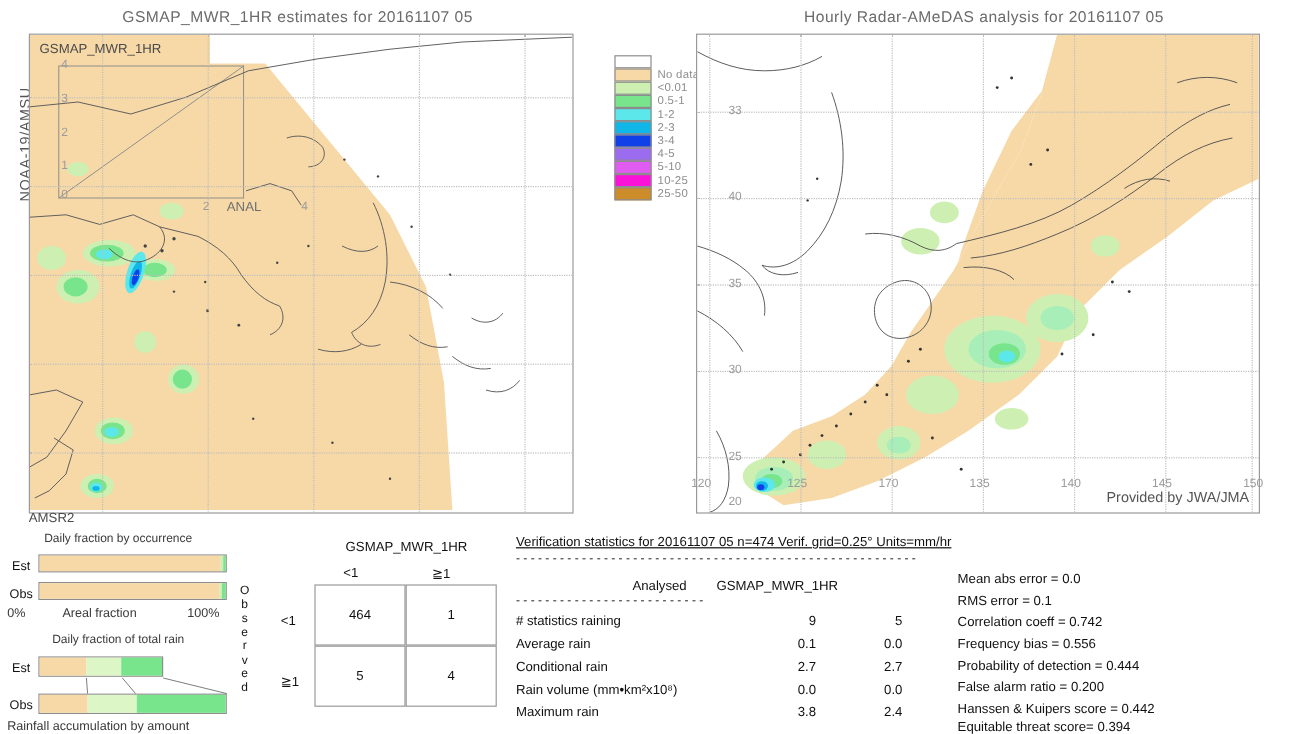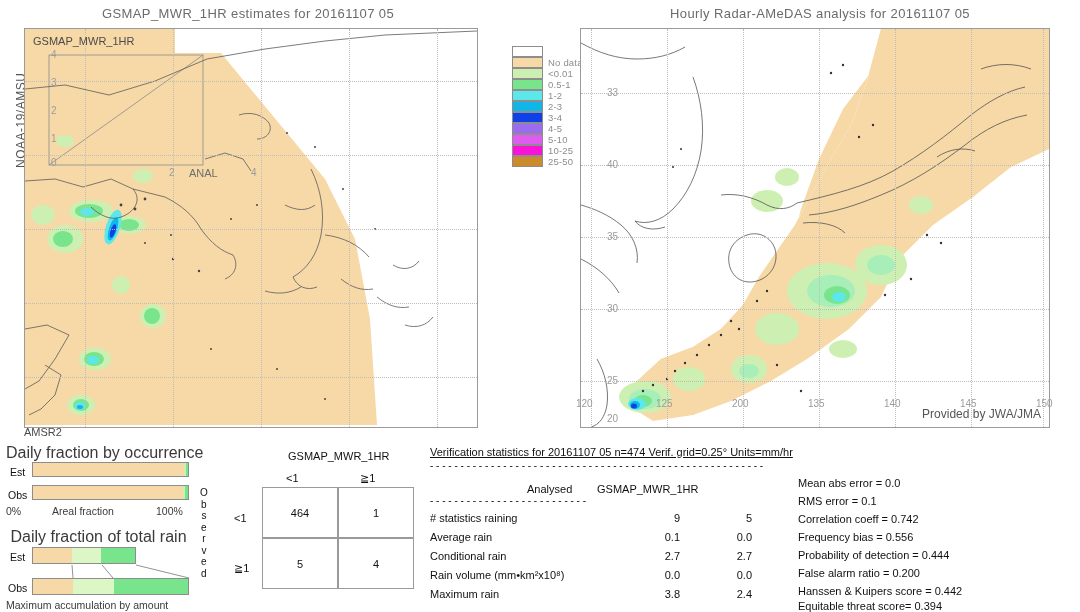--- a/index.html
+++ b/index.html
@@ -37,21 +37,21 @@
 
   svg.overlay{position:absolute;left:0;top:0;}
 
   
   .cbar{position:absolute;}
   .cbar-row{display:flex;align-items:center;height:11px;padding-left:14px;}
   .cbar-sw{width:31px;height:11px;border:1px solid #8d8d8d;box-sizing:border-box;}
   .cbar-tx{font-size:9.5px;color:#8d8d8d;margin-left:5px;white-space:nowrap;letter-spacing:.2px;}
 
   
-  .bc-title{font-size:16px;color:#3a3a3a;white-space:nowrap;text-align:center;}
+  .bc-title{font-size:10px;color:#3a3a3a;white-space:nowrap;text-align:center;}
   .bc-axlab{font-size:10.5px;color:#3a3a3a;white-space:nowrap;}
   .bar-row-lab{font-size:10.5px;color:#111;white-space:nowrap;}
   .bar-box{position:absolute;border:1px solid #8d8d8d;box-sizing:border-box;display:flex;}
   .seg{height:100%;}
 
   
   .ct-head{font-size:11px;color:#111;white-space:nowrap;}
   .ct-cell{
     position:absolute;border:1px solid #9a9a9a;box-sizing:border-box;
     display:flex;align-items:center;justify-content:center;
@@ -344,21 +344,21 @@
     <div class="tick-lab" style="left:26px;top:274px;text-align:right;">30</div>
     <div class="tick-lab" style="left:26px;top:346px;">25</div>
     <div class="tick-lab" style="left:26px;top:384px;">20</div>
 
     <div class="map-note" style="right:8px;bottom:6px;font-size:12px;color:#555;">Provided by JWA/JMA</div>
   </div>
 </div>
 
 <div class="abs tick-lab" style="left:576px;top:398px;">120</div>
 <div class="abs tick-lab" style="left:656px;top:398px;">125</div>
-<div class="abs tick-lab" style="left:732px;top:398px;">200</div>
+<div class="abs tick-lab" style="left:732px;top:398px;">170</div>
 <div class="abs tick-lab" style="left:808px;top:398px;">135</div>
 <div class="abs tick-lab" style="left:884px;top:398px;">140</div>
 <div class="abs tick-lab" style="left:960px;top:398px;">145</div>
 <div class="abs tick-lab" style="left:1036px;top:398px;">150</div>
 
 <div class="abs bc-title" style="left:6px;top:444px;width:185px;">Daily fraction by occurrence</div>
 
 <div class="abs bar-row-lab" style="left:10px;top:466px;">Est</div>
 <div class="bar-box" style="left:32px;top:462px;width:157px;height:15px;">
   <div class="seg" style="width:97.5%;background:#f7d9a8;"></div>
@@ -394,21 +394,21 @@
 </div>
 
 <svg class="abs" width="190" height="36" style="left:0;top:562px;pointer-events:none;">
   <g stroke="#777" stroke-width="0.8" fill="none">
     <line x1="72" y1="3" x2="73" y2="16"></line>
     <line x1="102" y1="3" x2="113" y2="16"></line>
     <line x1="136" y1="3" x2="189" y2="16"></line>
   </g>
 </svg>
 
-<div class="abs bc-axlab" style="left:6px;top:599px;">Maximum accumulation by amount</div>
+<div class="abs bc-axlab" style="left:6px;top:599px;">Rainfall accumulation by amount</div>
 
 <div class="abs ct-head" style="left:288px;top:450px;">GSMAP_MWR_1HR</div>
 
 <div class="abs ct-lab" style="left:286px;top:472px;">&lt;1</div>
 <div class="abs ct-lab" style="left:360px;top:472px;">≧1</div>
 
 <div class="abs" style="left:200px;top:487px;">
   <div class="obs-letter">O</div>
   <div class="obs-letter">b</div>
   <div class="obs-letter">s</div>

